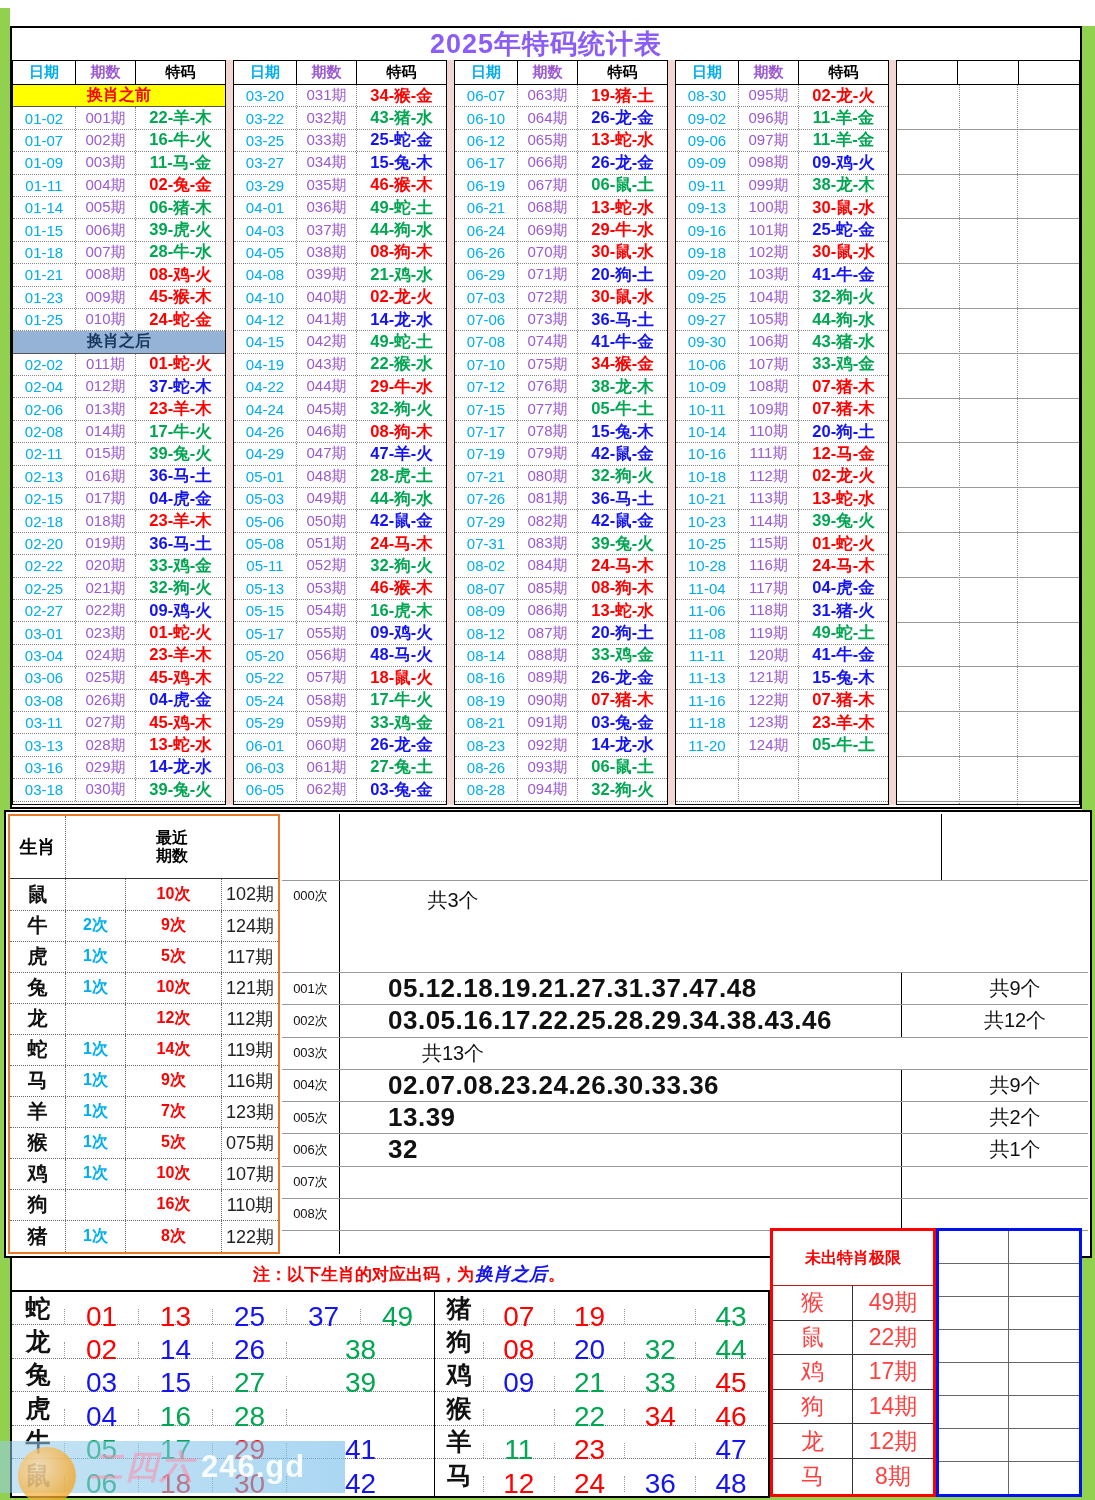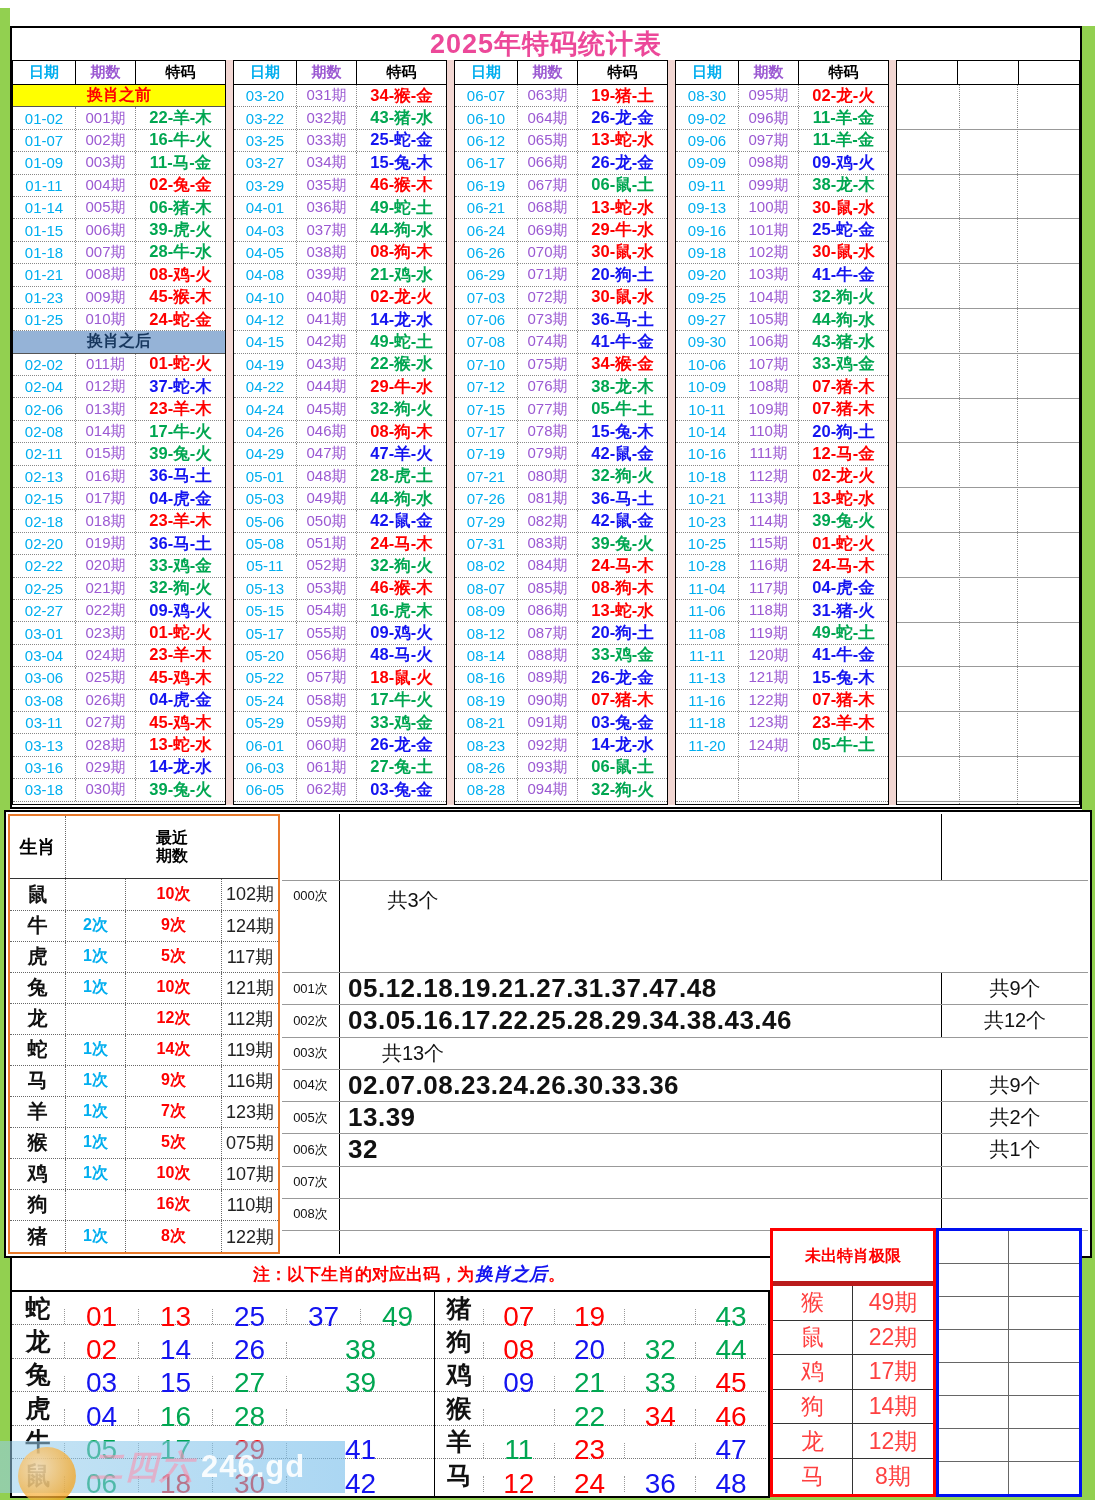--- a/index.html
+++ b/index.html
@@ -5,21 +5,21 @@
   html,body{margin:0;padding:0;background:#fff;}
   *{box-sizing:border-box;font-family:"Liberation Sans","DejaVu Sans",sans-serif;}
   .page{position:relative;width:1095px;height:1500px;background:#fff;overflow:hidden;}
   .frame{position:absolute;background:#92D050;}
   .frame.left{left:0;top:8px;width:10px;height:1492px;}
   .frame.right{right:0;top:26px;width:13px;height:1474px;}
   .frame.bottom{left:0;top:1492px;width:1095px;height:8px;}
 
   
   .top-block{position:absolute;left:10px;top:26px;width:1072px;height:783px;background:#fff;border:2px solid #000;}
-  .title{height:32px;display:flex;align-items:center;justify-content:center;color:#ec4899;font-size:27px;font-weight:bold;letter-spacing:1px;}
+  .title{height:32px;display:flex;align-items:center;justify-content:center;color:#8b5cf6;font-size:27px;font-weight:bold;letter-spacing:1px;}
   .groups{display:flex;height:745px;}
   .grp{width:214px;border:1.5px solid #000;display:flex;flex-direction:column;background:#fff;}
   .gsep{width:7px;background:#F2D6D2;}
   .hrow{display:flex;height:24px;border-bottom:1.2px solid #000;}
   .hc{display:flex;align-items:center;justify-content:center;font-weight:bold;font-size:15px;border-right:1px solid #000;}
   .hc:last-child{border-right:none;}
   .c-date{width:63px;}.c-period{width:60px;}.c-code{width:89px;}
   .hc.c-date{color:#00AEEF;}.hc.c-period{color:#9B59D2;}.hc.c-code{color:#000;}
   .rep{display:contents;}
   .trow{display:flex;height:22.4px;border-bottom:1px dotted #888;}
@@ -55,21 +55,21 @@
   .sc:last-child{border-right:none;}
   .sc.z{width:56px;font-size:20px;font-weight:bold;color:#111;}
   .sc.b4{width:60px;color:#00AEEF;font-weight:bold;font-size:16px;}
   .sc.a4{width:96px;color:#FE0000;font-weight:bold;font-size:16px;}
   .sc.rc{flex:1;font-size:18px;color:#222;}
   .freq{position:absolute;left:276px;top:2px;right:2px;bottom:2px;display:flex;flex-direction:column;background:#fff;}
   .fcellL{width:58px;border-right:1.5px solid #000;display:flex;align-items:center;justify-content:center;font-size:13px;color:#111;}
   .fcellN{flex:1;border-right:1.5px solid #000;display:flex;align-items:center;padding-left:8px;font-size:26px;font-weight:600;color:#111;letter-spacing:.5px;white-space:nowrap;overflow:hidden;}
   .fcellT{width:146px;display:flex;align-items:center;justify-content:center;font-size:20px;color:#111;}
   .fspacer{display:flex;height:66px;}
-  .frow{display:flex;height:32.25px;border-top:1px solid #999;}
+  .frow{display:flex;height:32.25px;border-top:1px solid #999;gap:40px;}
   .frow.tall{height:92px;}
   .frow.tall .fcellN,.frow.tall .fcellT,.frow.tall .fcellL{align-items:flex-start;padding-top:6px;}
   .ffill{display:flex;flex:1;border-top:1px solid #999;}
 
   
   .note-row{position:absolute;left:10px;top:1258px;width:760px;height:32px;background:#fff;border-left:2px solid #000;display:flex;align-items:center;justify-content:flex-end;padding-right:205px;font-size:17px;font-weight:bold;color:#FE0000;white-space:nowrap;}
   .note-row .em{color:#1414F0;font-style:italic;margin:0 1px;font-size:18px;}
 
   
   .mapping{position:absolute;left:10px;top:1290px;width:760px;height:208px;border:2px solid #000;display:flex;background:#fff;}
@@ -79,21 +79,21 @@
   .mrow{display:flex;height:33.4px;border-bottom:1px dotted #777;}
   .mrow:last-child{border-bottom:none;}
   .mz{display:flex;align-items:center;justify-content:center;font-size:25px;font-weight:bold;color:#111;}
   .lft .mz{width:52px;}.rgt .mz{width:48px;}
   .mc{display:flex;align-items:center;justify-content:center;font-size:28px;font-weight:400;border-left:1px dotted #999;margin-top:17px;}
   .lft .mc{width:74px;}.rgt .mc{width:71px;}
   .lft .mc.span2{width:148px;}
 
   
   .limits{position:absolute;left:770px;top:1228px;width:166px;height:269px;border:3px solid #FE0000;background:#fff;display:flex;flex-direction:column;z-index:4;}
-  .limits-title{height:55px;display:flex;align-items:center;justify-content:center;color:#FE0000;font-weight:bold;font-size:16px;border-bottom:5px solid #b91c1c;}
+  .limits-title{height:55px;display:flex;align-items:center;justify-content:center;color:#FE0000;font-weight:bold;font-size:16px;border-bottom:1px solid #b91c1c;}
   .lrow{display:flex;height:34.6px;border-bottom:1px solid #333;}
   .lrow:last-child{border-bottom:none;}
   .lz{width:80px;display:flex;align-items:center;justify-content:center;color:#FE4040;font-size:23px;border-right:1px solid #333;}
   .lp{flex:1;display:flex;align-items:center;justify-content:center;color:#FE4040;font-size:23px;}
   .bluebox{position:absolute;left:936px;top:1228px;width:146px;height:269px;border:3px solid #0010F0;background:#fff;display:flex;flex-direction:column;z-index:4;}
   .bbrow{flex:1;display:flex;border-bottom:1px solid #666;}
   .bbrow:last-child{border-bottom:none;}
   .bbc{width:50%;border-right:1px solid #666;}
   .bbc:last-child{border-right:none;}
 

